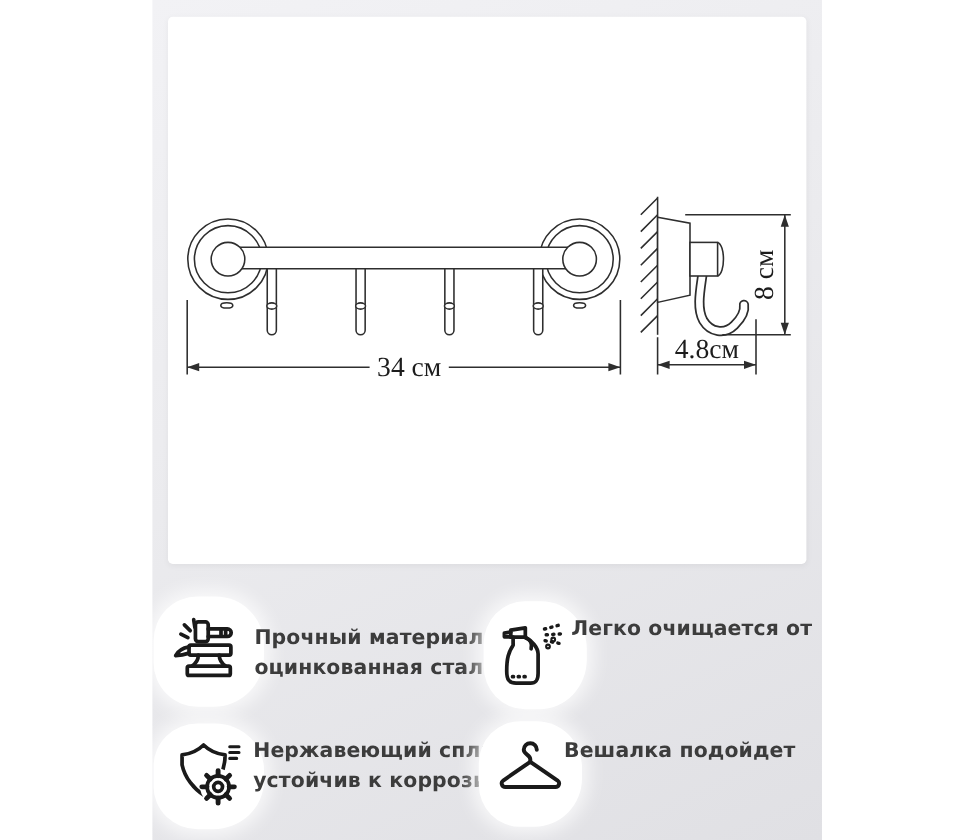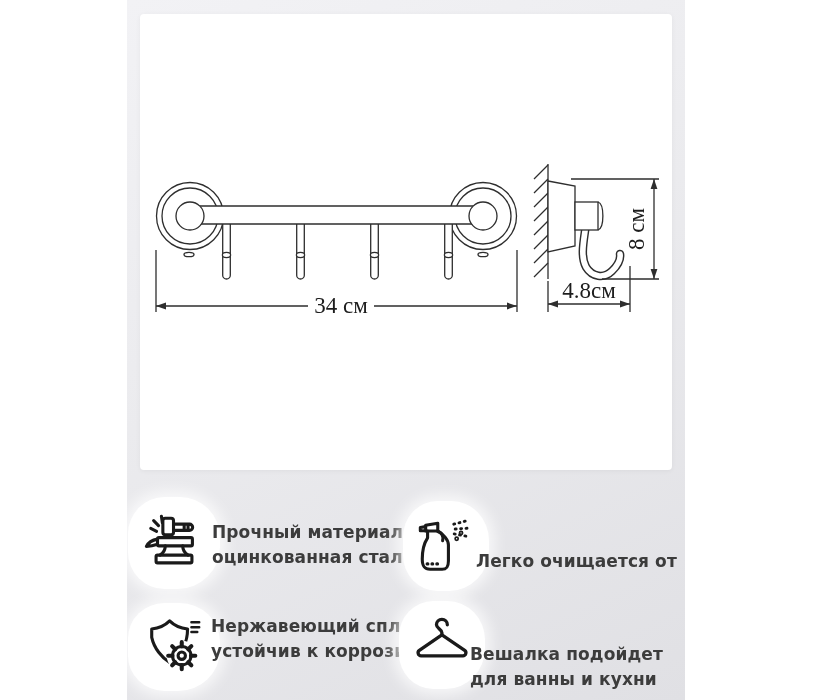--- a/index.html
+++ b/index.html
@@ -130,21 +130,21 @@
     <path d="M23.5,17 C28,18.5 29.5,22.5 28.5,26.5"></path>
     <path d="M13,16.5 V23.5 C9,29.5 7.5,34.5 7.5,45.5 C7.5,53 9.5,56 15.5,56 H28 C33,56 34.5,53.5 34.5,47.5 V31 C34.5,25.5 29,19.5 23.5,16.5"></path>
     <path d="M12.5,50.5 h13" stroke-dasharray="0.8 4.2"></path>
     <g stroke-width="3" stroke-dasharray="1 4.6">
       <path d="M40,9.5 L55,5.5 M41.5,14.5 L57,13.5 M40.5,19.5 L53.5,22"></path>
     </g>
     <circle cx="43" cy="24.5" r="0.9"></circle>
     <circle cx="47.5" cy="18.5" r="0.9"></circle>
   </svg>
 </div>
-<div class="ftext" style="left:476px;top:549px">
+<div class="ftext" style="left:476px;top:512px">
   <div><span class="u">Легко очищается</span><span> от</span></div>
 </div>
 
 <div class="blob" style="left:128px;top:603px;width:92px;height:88px">
   <svg class="icon" width="62" height="62" viewBox="0 0 64 64">
     <path d="M9,13.5 C17,12.5 23,9.5 27.5,5 C32,9.5 38,12.5 46,13.5 C46,25 41.5,39 27.5,48 C19.5,43 11.5,33.5 9,22 Z"></path>
     <path d="M50,6.5 h8 M50,11.5 h8 M50,16.5 h6" stroke-width="2.6"></path>
     <circle cx="40" cy="41" r="15.5" fill="#ffffff" stroke="none"></circle>
     <g stroke-width="4.2">
       <path d="M49.5,41 H54 M46.7,47.7 L49.9,50.9 M40,50.5 V55 M33.3,47.7 L30.1,50.9
@@ -158,16 +158,15 @@
   <div><span class="u">Нержавеющий сплав</span><span></span></div>
   <div>устойчив к коррозии</div>
 </div>
 
 <div class="blob" style="left:399px;top:601px;width:86px;height:88px">
   <svg class="icon" width="62" height="62" viewBox="0 0 64 64" style="stroke-width:3.4">
     <path d="M37.5,11.2 a5.6,5.6 0 1 0 -11.2,0 c0,4 5.6,4.3 5.6,8.2 v2"></path>
     <path d="M31.9,21.5 L8.6,37.6 a3.1,3.1 0 0 0 1.9,5.6 h43 a3.1,3.1 0 0 0 1.9,-5.6 Z"></path>
   </svg>
 </div>
-<div class="ftext" style="left:470px;top:642px">
+<div class="ftext" style="left:470px;top:614px">
   <div><span class="u">Вешалка подойдет</span><span></span></div>
-  <div>для ванны и кухни</div>
 </div>
 
 </body></html>

